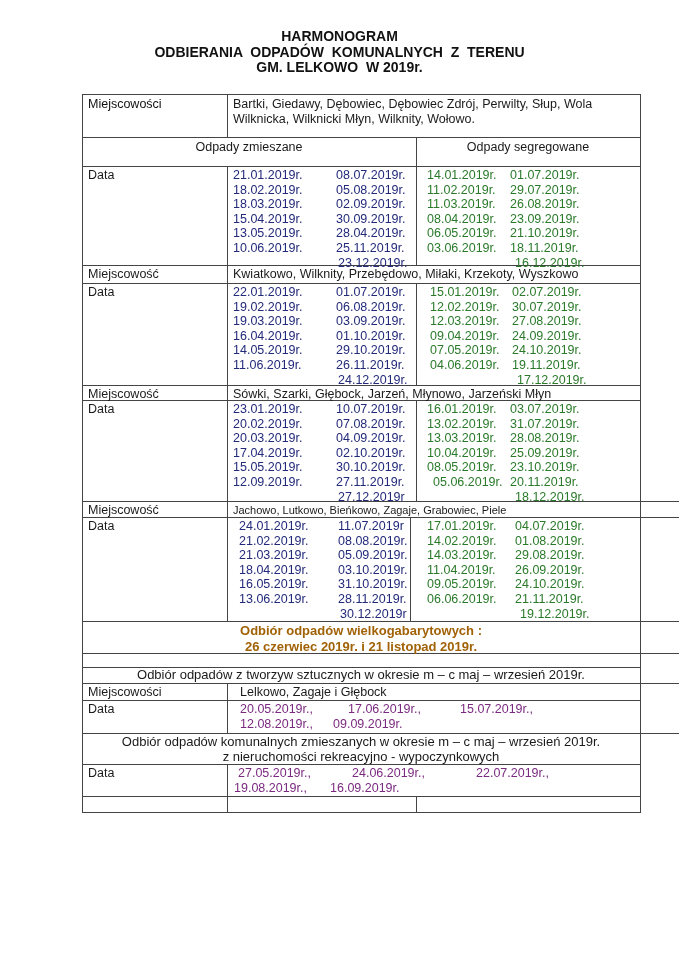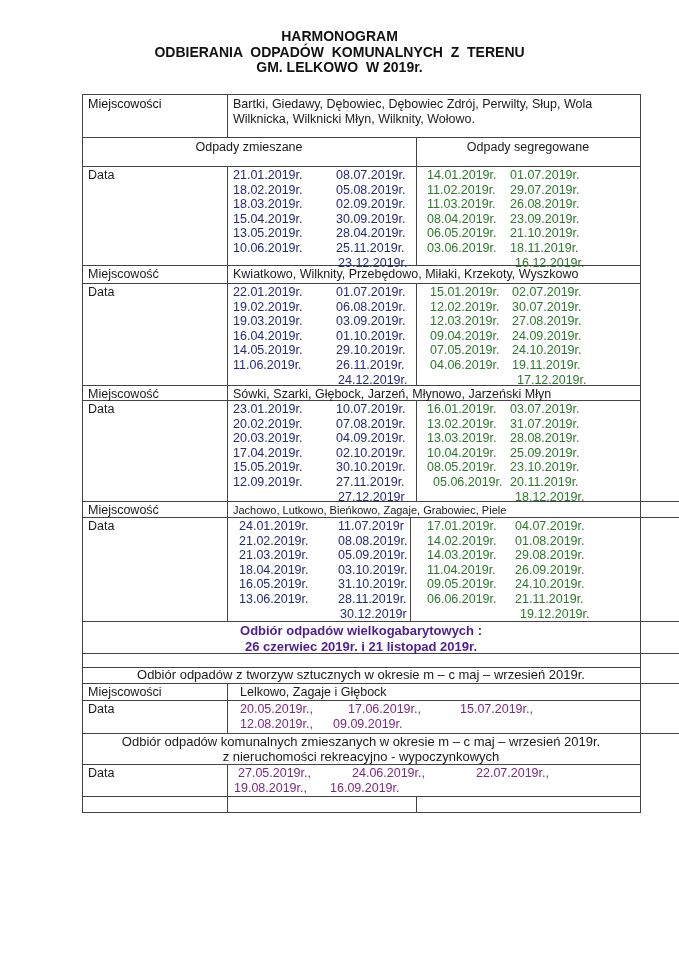--- a/index.html
+++ b/index.html
@@ -8,21 +8,21 @@
   .title { position: absolute; left: 0; width: 679px; top: 29px; text-align: center;
            font-weight: bold; font-size: 14px; line-height: 15.5px; color: #111; }
   .title div { white-space: pre; }
   .line-h { position: absolute; height: 1px; background: #444; }
   .line-v { position: absolute; width: 1px; background: #444; }
   .cell { position: absolute; font-size: 12.5px; line-height: 14.6px; }
   .lbl { left: 6px; color: #111; }
   .blue { color: #232a7a; }
   .green { color: #2a7a2a; }
   .purple { color: #7a2a7f; }
-  .orange { color: #4c1d95; font-weight: bold; font-size: 13px; line-height: 16px; }
+  .orange { color: #a16207; font-weight: bold; font-size: 13px; line-height: 16px; }
   .center { text-align: center; }
 </style>
 </head>
 <body>
 
 <div class="title">
   <div>HARMONOGRAM</div>
   <div>ODBIERANIA  ODPADÓW  KOMUNALNYCH  Z  TERENU</div>
   <div>GM. LELKOWO  W 2019r.</div>
 </div>

